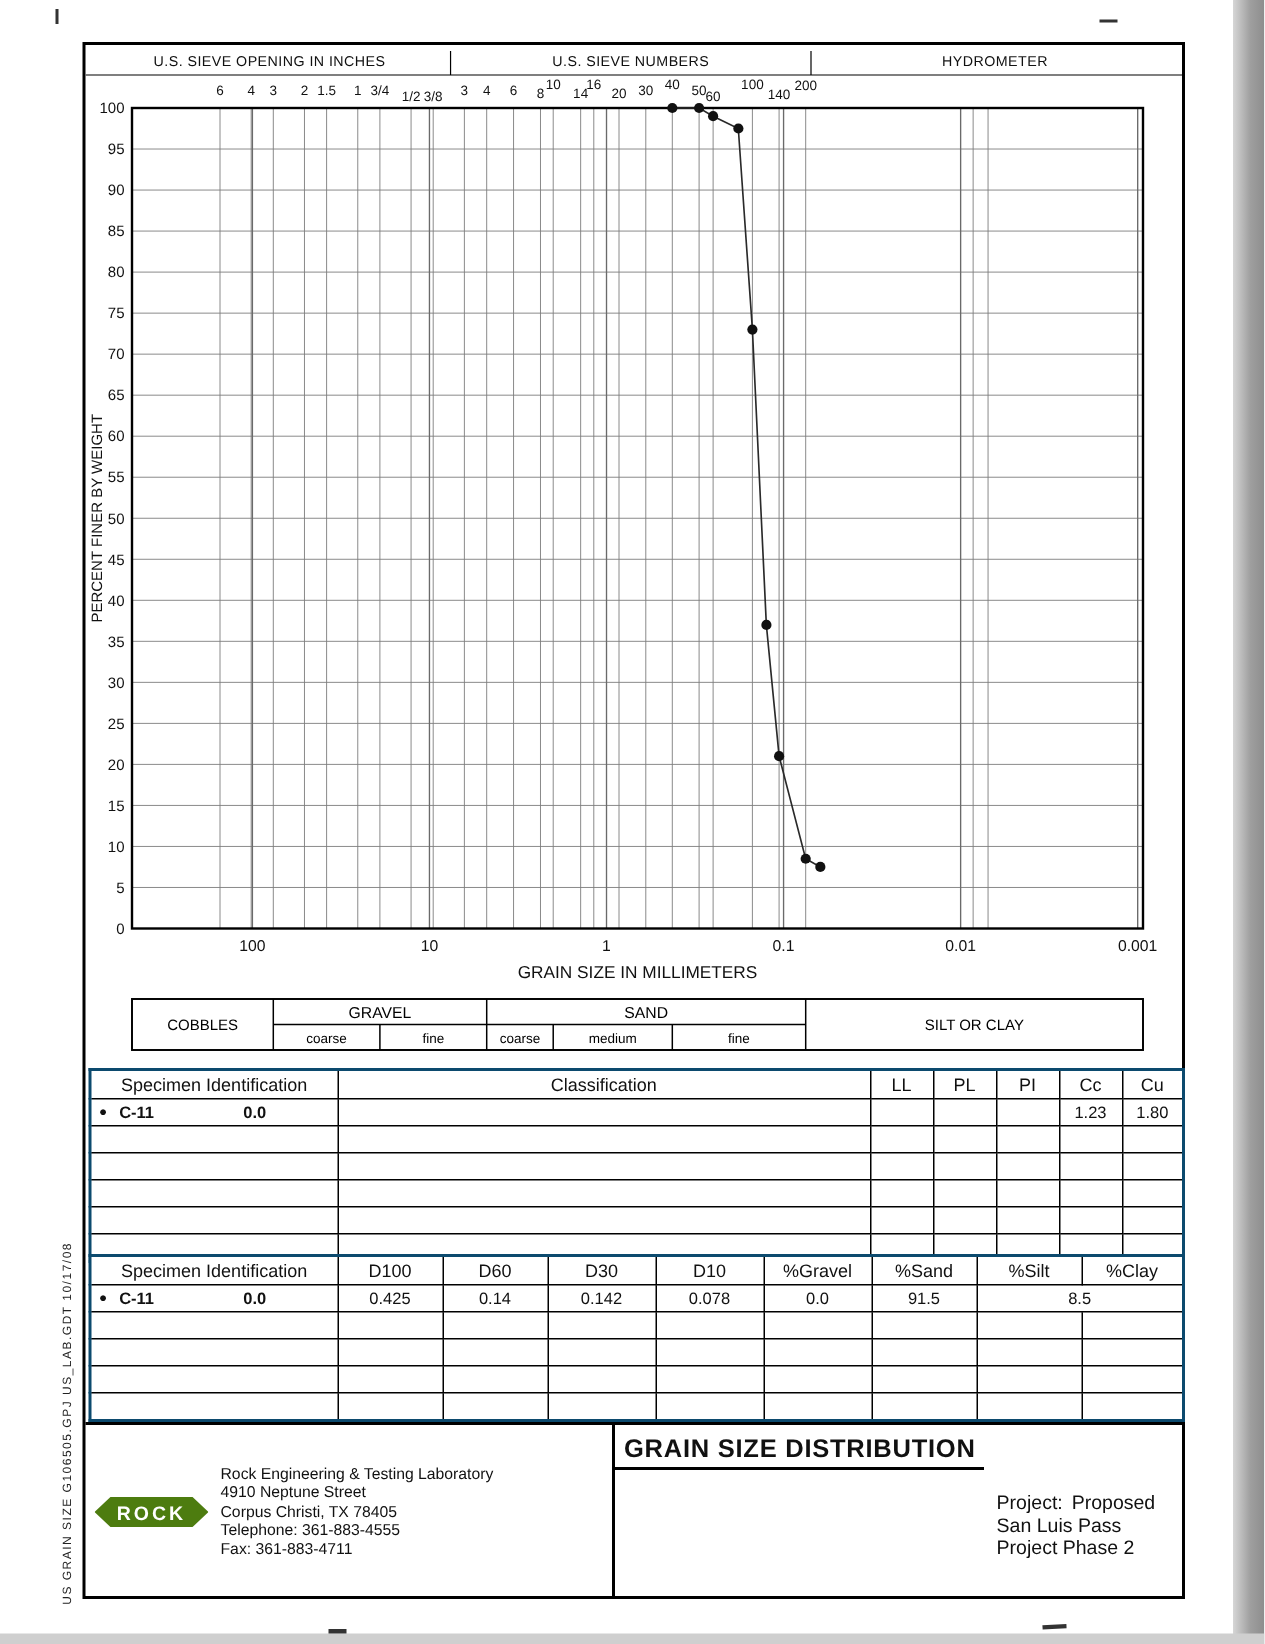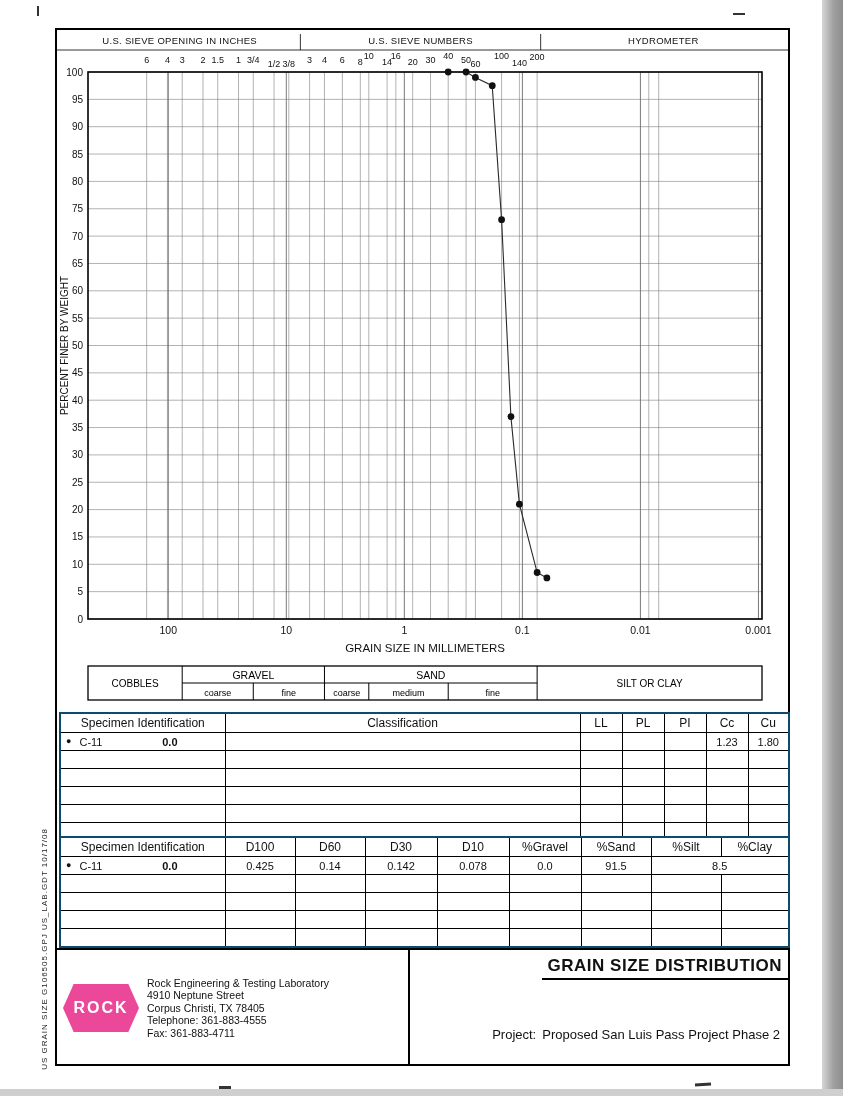--- a/index.html
+++ b/index.html
@@ -10,30 +10,30 @@
   svg{font-family:"Liberation Sans",sans-serif;}
   .tbl-wrap{position:absolute;left:59px;}
   table.dtable{border-collapse:collapse;table-layout:fixed;width:729px;background:#fff;
                font-size:11px;color:#111;border:2px solid #0c4a6e;}
   table.dtable th, table.dtable td{border:1px solid #000;height:17px;padding:0 3px;
                text-align:center;overflow:hidden;white-space:nowrap;font-weight:normal;}
   table.dtable th{font-size:12px;height:18px;}
   .val{font-weight:bold;}
   .spec-flex{display:flex;align-items:center;}
   .spec-flex .marker{font-size:9px;line-height:1;margin-left:2px;}
-  .spec-flex .sid{font-weight:normal;margin-left:8px;}
+  .spec-flex .sid{font-weight:bold;margin-left:8px;}
   .spec-flex .sdepth{font-weight:bold;margin-left:auto;margin-right:44px;}
   .footer{position:absolute;left:57px;top:948px;width:731px;height:116px;
           border-top:2px solid #000;display:flex;}
   .footer-left{width:351px;border-right:2px solid #000;display:flex;align-items:center;}
-  .logo{width:76px;height:48px;background:#ec4899;color:#fff;margin-left:6px;flex:0 0 auto;
-        display:flex;align-items:center;justify-content:center;font-weight:bold;font-size:16px;
+  .logo{width:76px;height:20px;background:#4d7c0f;color:#fff;margin-left:6px;flex:0 0 auto;
+        display:flex;align-items:center;justify-content:center;font-weight:bold;font-size:13px;
         letter-spacing:2px;clip-path:polygon(0 50%,14% 0,86% 0,100% 50%,86% 100%,14% 100%);}
   .company{margin-left:8px;font-size:10.5px;line-height:12.5px;}
-  .footer-right{flex:1;display:flex;flex-direction:column;align-items:flex-end;}
+  .footer-right{flex:1;display:flex;flex-direction:row;}
   .footer-title-row{height:36px;display:flex;align-items:center;justify-content:center;}
   .footer-title{font-weight:bold;font-size:17px;letter-spacing:.5px;border-bottom:2px solid #000;
                 padding:0 6px 2px 6px;}
   .footer-fields{flex:1;display:flex;flex-direction:column;justify-content:space-around;
                  padding:4px 2px 8px 8px;font-size:13px;margin-top:21px;}
   .field-row span{margin-right:6px;}
   .sidebar-text{position:absolute;left:40px;bottom:26px;writing-mode:vertical-rl;
                 transform:rotate(180deg);font-size:8px;letter-spacing:1px;color:#222;}
   .scan-right{position:absolute;right:0;top:0;width:21px;height:100%;
               background:linear-gradient(to right,#d6d6d6,#9f9f9f 55%,#8d8d8d);}

